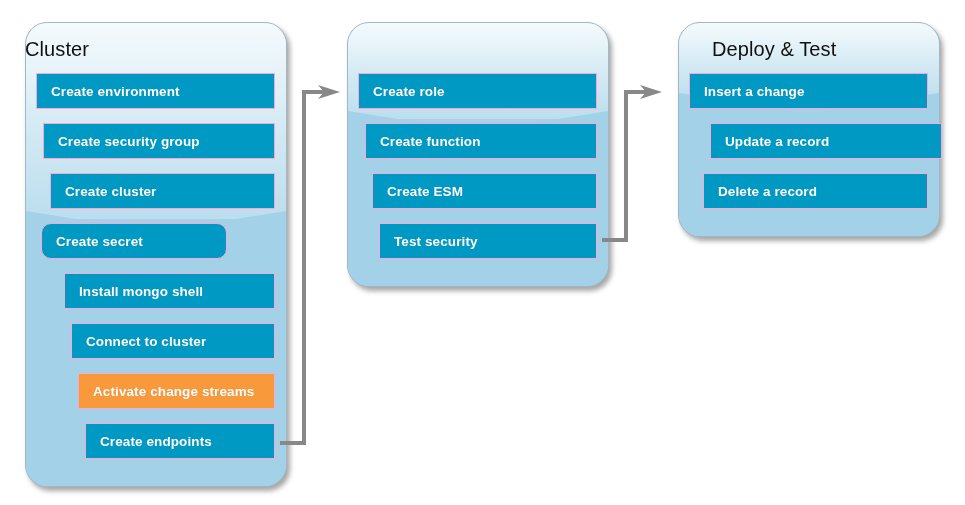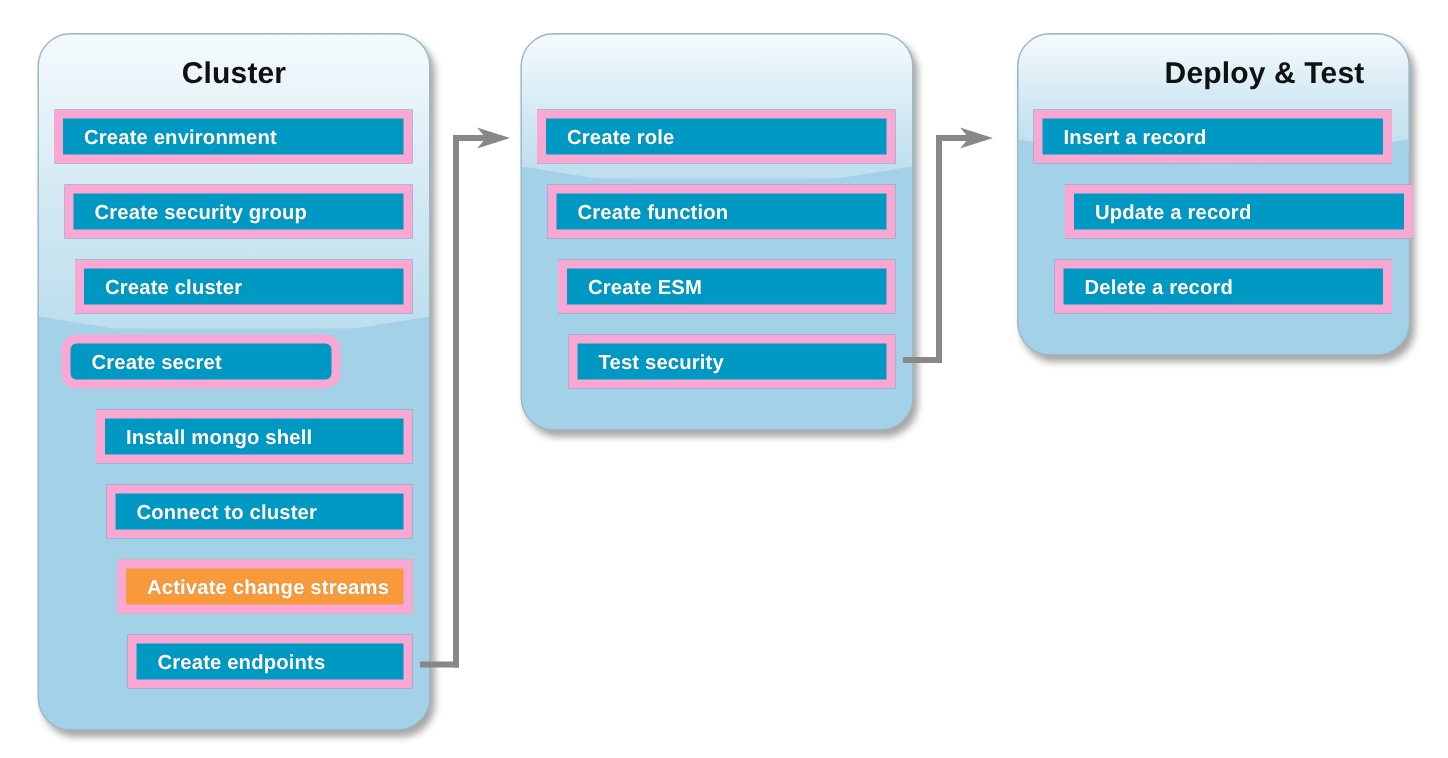--- a/index.html
+++ b/index.html
@@ -48,33 +48,32 @@
     position: absolute;
     left: 0; right: 0;
     height: 34px;
     background: #a3d1e7;
     clip-path: polygon(0 0, 50% 62%, 100% 0, 100% 100%, 0 100%);
   }
 
   .panel-title {
     position: absolute;
     left: 0; right: 0;
-    text-align: center;
     font-size: 20px;
-    font-weight: bold;
+    font-weight: normal;
     color: #111111;
     letter-spacing: 0.1px;
   }
 
   
   .step {
     position: absolute;
     box-sizing: border-box;
     background: #0099c4;
-    border: 6px solid #f9a8d4;
+    border: 1px solid #f9a8d4;
     color: #ffffff;
     font-size: 13.5px;
     font-weight: bold;
     display: flex;
     align-items: center;
     padding-left: 14px;
     letter-spacing: 0.1px;
     text-shadow: 0 0 1px rgba(0,0,0,0.15);
   }
   .step.highlight {
@@ -124,21 +123,21 @@
   <div class="step" style="left:372px; top:173px; width:225px; height:36px;">Create ESM</div>
   <div class="step" style="left:379px; top:223px; width:218px; height:36px;">Test security</div>
 
   <div class="panel" id="panel-deploy-test" style="left:678px; top:22px; width:262px; height:215px;">
     <div class="gloss-top" style="height:78px;"></div>
     <div class="gloss-seam" style="top:70px;"></div>
     <div class="gloss-bottom" style="top:104px;"></div>
   </div>
   <div class="panel-title" style="left:678px; top:38px; width:262px;padding-left:34px;">Deploy &amp; Test</div>
 
-  <div class="step" style="left:689px; top:73px; width:239px; height:36px;">Insert a record</div>
+  <div class="step" style="left:689px; top:73px; width:239px; height:36px;">Insert a change</div>
   <div class="step" style="left:696px; top:123px; width:232px; height:36px;margin-left:14px;">Update a record</div>
   <div class="step" style="left:703px; top:173px; width:225px; height:36px;">Delete a record</div>
 
   <div>
     <div class="conn-seg" style="left:280px; top:441px; width:26px; height:4px;"></div>
     <div class="conn-seg" style="left:302px; top:90px; width:4px; height:355px;"></div>
     <div class="conn-seg" style="left:302px; top:90px; width:22px; height:4px;"></div>
     <div class="arrow-head" style="left:318px; top:83px;">
       <svg width="22" height="18" viewBox="0 0 22 18">
         <path d="M0 2 L22 9 L0 16 L6 9 Z" fill="#888888"></path>

